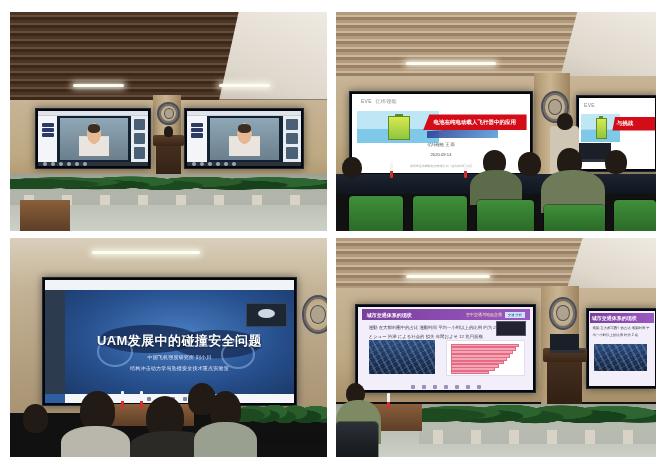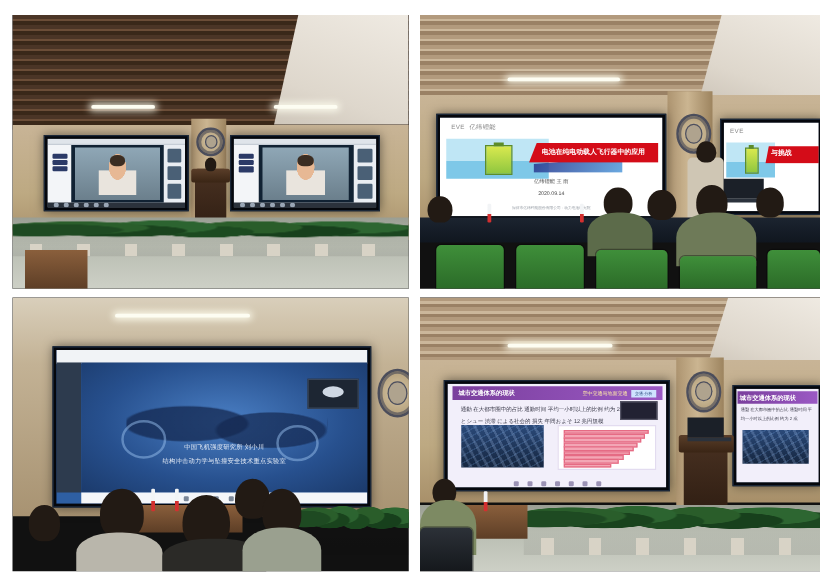--- a/index.html
+++ b/index.html
@@ -300,20 +300,21 @@
       <div class="emblem" style="left:92%;top:26%;width:9%;height:16%;"></div>
 
       <div class="screen" style="left:10%;top:18%;width:80%;height:58%;">
         <div class="slide-blue">
           <div class="sb-chrome"></div>
           <div class="sb-side"></div>
           <div class="sb-stage">
             <div class="sb-craft"></div>
             <div class="sb-rotor" style="left:14%;top:44%;width:14%;height:26%;"></div>
             <div class="sb-rotor" style="left:68%;top:48%;width:13%;height:24%;"></div>
+            <div class="sb-title">UAM发展中的碰撞安全问题</div>
             <div class="sb-line" style="top:62%;">中国飞机强度研究所            刘小川</div>
             <div class="sb-line" style="top:72%;">结构冲击动力学与坠撞安全技术重点实验室</div>
             <div class="sb-pip">
                 <div class="bl"></div>
               </div>
           </div>
           <div class="sb-bar">
               <i></i>
               <i></i>
               <i></i>

